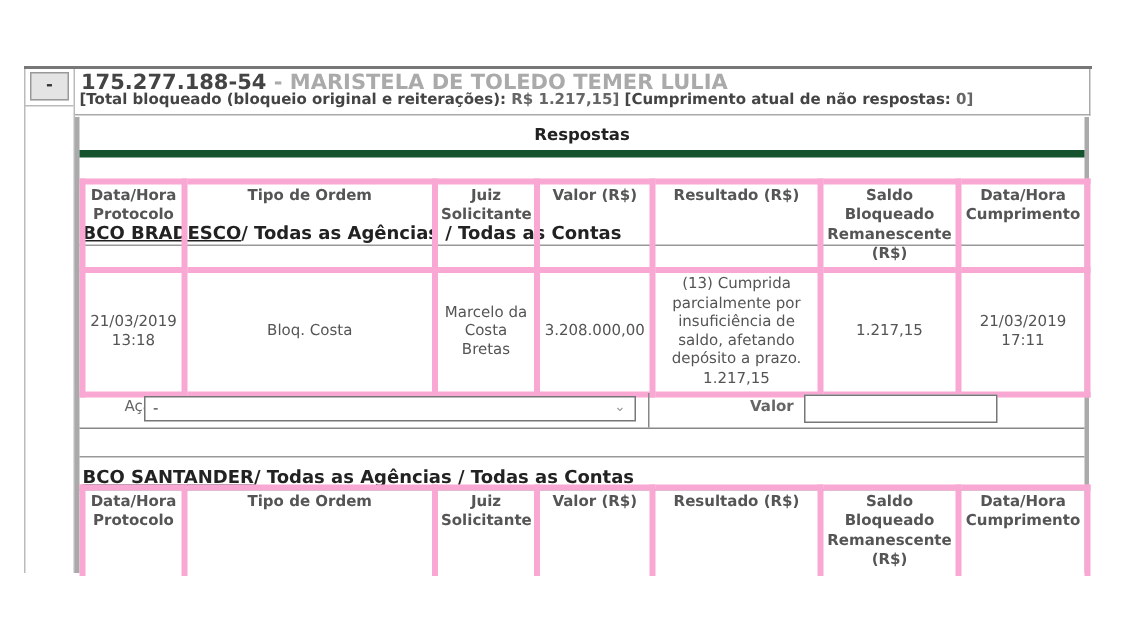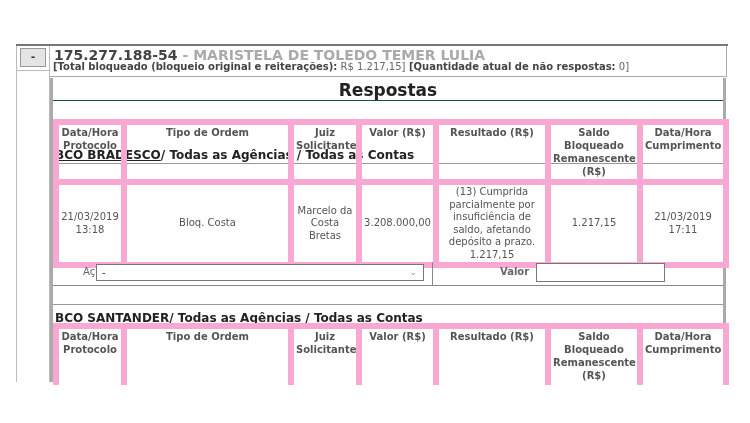--- a/index.html
+++ b/index.html
@@ -11,34 +11,34 @@
   .toggle-btn { position:absolute; left:20px; top:48px; width:26px; height:19px;
                 background:#e4e4e4; border:1px solid #999; box-sizing:border-box;
                 font-size:11px; font-weight:bold; text-align:center; line-height:16px; color:#333; cursor:pointer; }
   .left-divider { position:absolute; left:16px; top:70px; width:33px; height:1px; background:#bbb; }
   .header-box { position:absolute; left:50px; top:46px; width:676px; height:30px;
                 border-right:1px solid #aaa; border-bottom:1px solid #aaa; }
   .cpf-line { position:absolute; left:54px; top:47px; font-size:14px; font-weight:bold; color:#444; white-space:nowrap; }
   .cpf-line .name { color:#aaa; font-weight:bold; }
   .total-line { position:absolute; left:53px; top:61px; font-size:10px; color:#444; white-space:nowrap; }
   .total-line b { color:#444;text-align:center; }
-  .total-line .val { color:#666; font-weight:normal; }
+  .total-line .val { color:#666; font-weight:bold; }
 
   .inner { position:absolute; left:50px; top:78px; width:676px; height:304px;
            border-left:3px solid #aaa; border-right:3px solid #aaa; box-sizing:border-box; }
   .resp-title { position:absolute; left:53px; top:80px; width:670px; height:20px;
-                text-align:center; font-size:17px; font-weight:bold; color:#222; line-height:20px;
-                border-bottom:1px solid #14532d; }
+                text-align:center; font-size:11px; font-weight:bold; color:#222; line-height:20px;
+                border-bottom:5px solid #14532d; }
   .bank-title { position:absolute; left:53px; width:670px; height:18px;
                 font-size:12px; font-weight:bold; color:#222; line-height:18px; padding-left:2px; box-sizing:border-box;
                 border-bottom:1px solid #999; white-space:nowrap; }
   .bank-title .bank-name { text-decoration:underline; }
 
   table.resp { position:absolute; left:53px; border-collapse:collapse; table-layout:fixed; font-size:10px; }
-  table.resp td, table.resp th { border:6px solid #f9a8d4; padding:1px 2px; text-align:center; vertical-align:top;margin-left:16px; }
+  table.resp td, table.resp th { border:4px solid #f9a8d4; padding:1px 2px; text-align:center; vertical-align:top;margin-left:16px; }
   table.resp th { font-weight:bold; color:#555; line-height:13px; }
   table.resp td { color:#555; vertical-align:middle; line-height:12.5px; }
 
   .acao-row { position:absolute; left:53px; top:262px; width:670px; height:23px; border-bottom:1px solid #888; }
   .acao-label { position:absolute; left:58px; top:266px; font-size:10px; color:#666;margin-left:25px; }
   .acao-select { position:absolute; left:96px; top:264px; width:328px; height:17px; border:1px solid #777;
                  box-sizing:border-box; font-size:10px; line-height:15px; padding-left:5px; color:#333; background:#fff; cursor:pointer; }
   .acao-select .chev { position:absolute; right:6px; top:0px; color:#999; font-size:9px; }
   .acao-sep { position:absolute; left:432px; top:262px; width:1px; height:23px; background:#888; }
   .valor-label { position:absolute; left:500px; top:266px; font-size:10px; color:#666;font-weight:bold; }
@@ -52,21 +52,21 @@
 <div class="top-line"></div>
 <div class="left-col"></div>
 <div class="left-divider"></div>
 <div class="toggle-btn">-</div>
 
 <div class="header-box"></div>
 <div class="cpf-line">
   <span>175.277.188-54</span><span class="name"> - </span><span class="name">MARISTELA DE TOLEDO TEMER LULIA</span>
 </div>
 <div class="total-line">
-  <b>[Total bloqueado (bloqueio original e reiterações):</b><span class="val"> R$ 1.217,15]</span><b> [Quantidade atual de não respostas:</b><span class="val"> 0]</span>
+  <b>[Total bloqueado (bloqueio original e reiterações):</b><span class="val"> R$ 1.217,15]</span><b> [Cumprimento atual de não respostas:</b><span class="val"> 0]</span>
 </div>
 
 <div class="inner"></div>
 <div class="resp-title">Respostas</div>
 
 <div class="bank-title" style="top:101px;margin-top:45px;">
   <span class="bank-name">BCO BRADESCO</span><span>/ Todas as Agências / Todas as Contas</span>
 </div>
 
 <table class="resp" style="top:119px; width:670px;">

